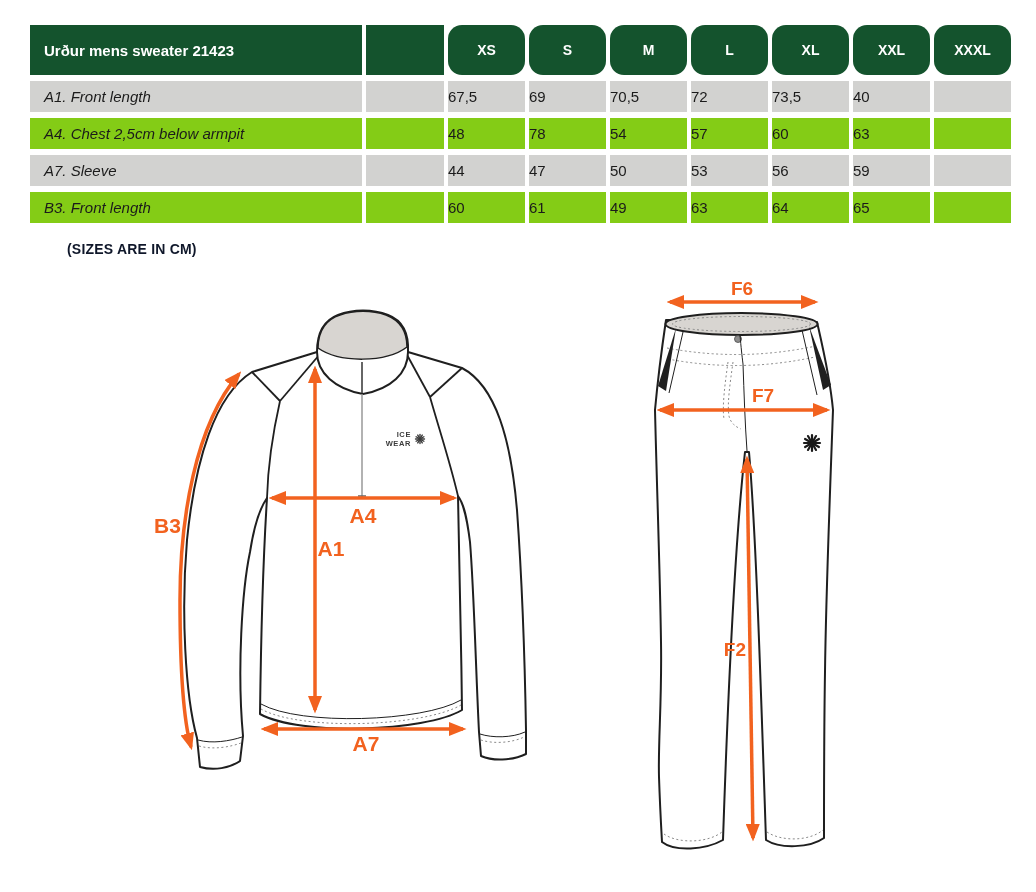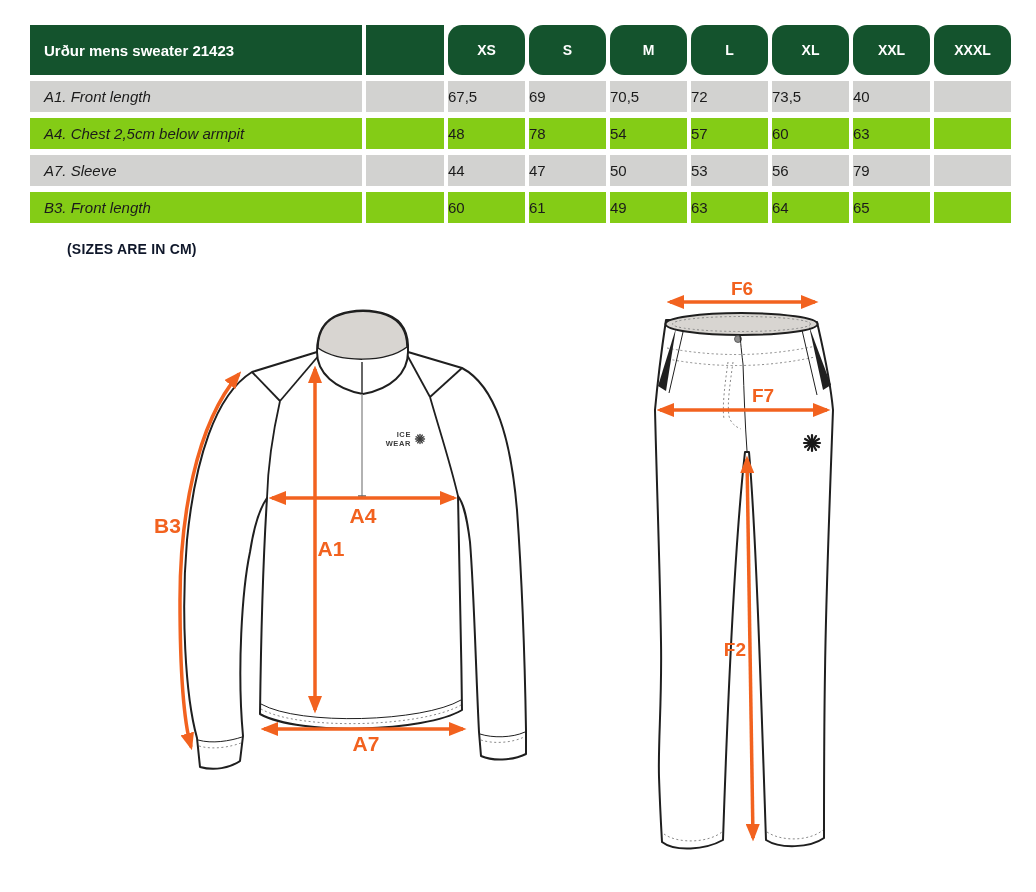--- a/index.html
+++ b/index.html
@@ -92,21 +92,21 @@
       <td class="val"></td>
     </tr>
     <tr class="dark">
       <td class="label">A7. Sleeve</td>
       <td></td>
       <td class="val">44</td>
       <td class="val">47</td>
       <td class="val">50</td>
       <td class="val">53</td>
       <td class="val">56</td>
-      <td class="val">79</td>
+      <td class="val">59</td>
       <td class="val"></td>
     </tr>
     <tr class="light">
       <td class="label">B3. Front length</td>
       <td></td>
       <td class="val">60</td>
       <td class="val">61</td>
       <td class="val">49</td>
       <td class="val">63</td>
       <td class="val">64</td>

